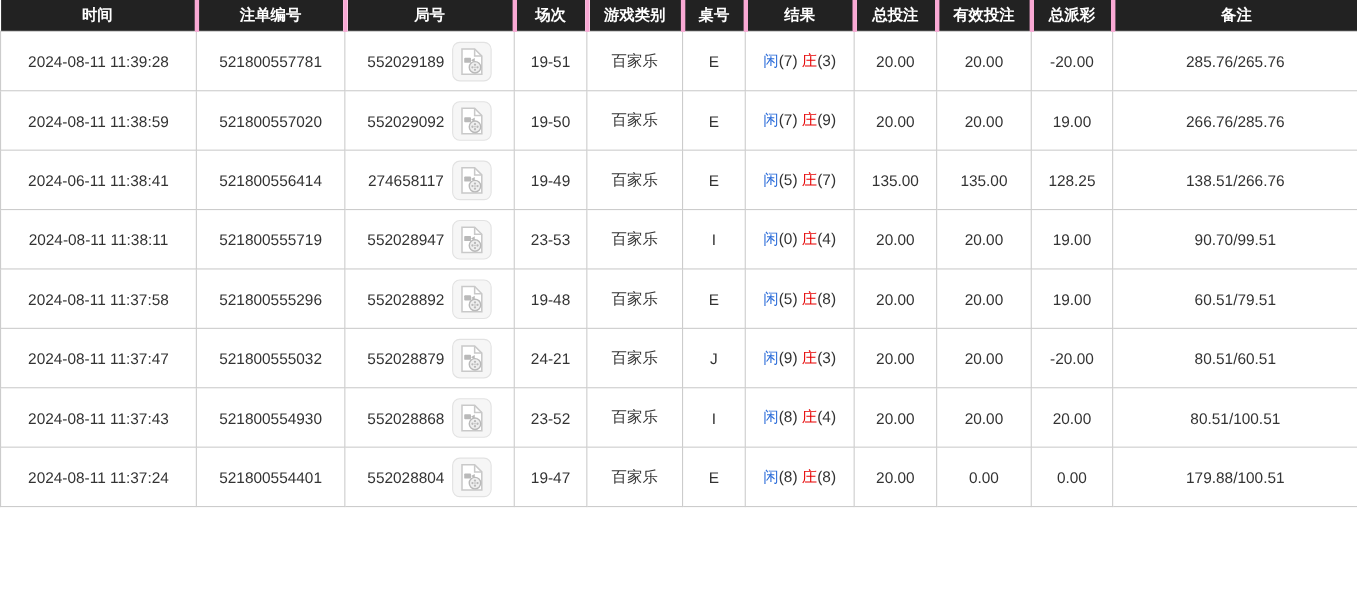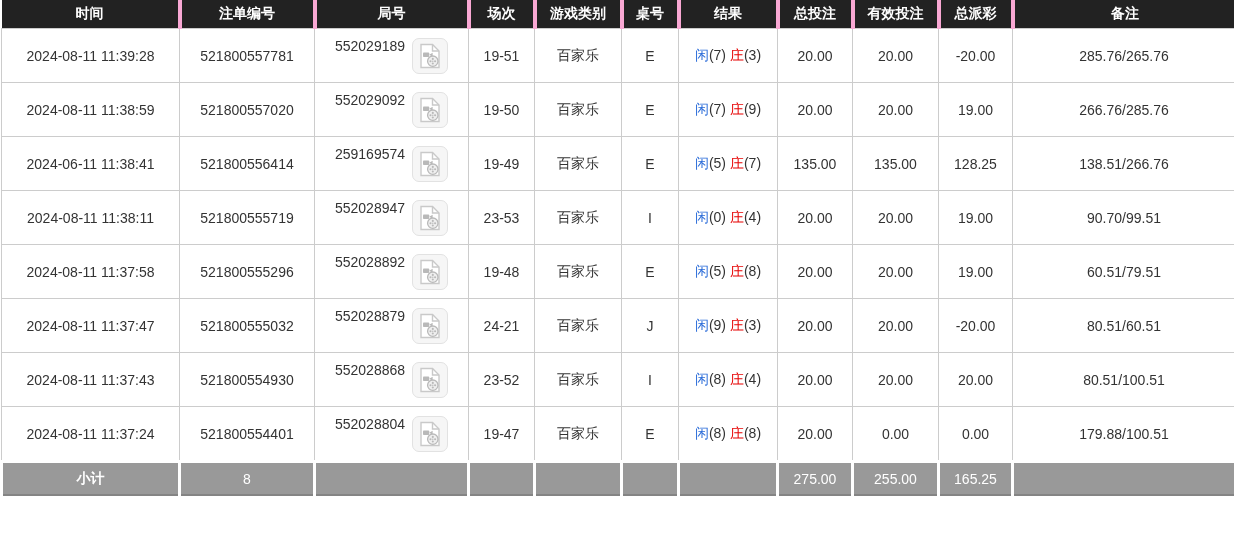--- a/index.html
+++ b/index.html
@@ -44,21 +44,21 @@
     padding: 0 3px;
     border: 1px solid #cccccc;
     overflow: hidden;
     white-space: nowrap;
   }
   .blue { color: #2b6cd9; }
   .red  { color: #e60000; }
   
   .round-cell-inner {
     display: inline-flex;
-    align-items: flex-start;
+    align-items: center;
     justify-content: center;
     gap: 7px;
   }
   .video-btn {
     width: 36px;
     height: 36px;
     border: 1px solid #e2e2e2;
     border-radius: 7px;
     background: #f6f6f6;
     display: inline-flex;
@@ -181,21 +181,21 @@
     <td>20.00</td>
     <td>19.00</td>
     <td>266.76/285.76</td>
   </tr>
 
   <tr>
     <td>2024-06-11 11:38:41</td>
     <td>521800556414</td>
     <td>
       <span class="round-cell-inner">
-        <span>259169574</span>
+        <span>274658117</span>
         <button class="video-btn" type="button">
           <svg width="22" height="26" viewBox="0 0 22 26" aria-hidden="true">
             <path d="M2 1.5 h11.5 l6.5 6.5 v16.5 h-18 z" fill="#ffffff" stroke="#c9c9c9" stroke-width="1.4"></path>
             <path d="M13.5 1.5 v6.5 h6.5" fill="none" stroke="#c9c9c9" stroke-width="1.4"></path>
             <rect x="4" y="9.5" width="6.2" height="4.6" rx="0.8" fill="#b9b9b9"></rect>
             <path d="M10.2 11.8 L13.6 9.8 L13.6 13.8 Z" fill="#b9b9b9"></path>
             <circle cx="13.8" cy="18.2" r="5.2" fill="#efefef" stroke="#b9b9b9" stroke-width="1.3"></circle>
             <circle cx="13.8" cy="15.9" r="1.05" fill="#b9b9b9"></circle>
             <circle cx="13.8" cy="20.5" r="1.05" fill="#b9b9b9"></circle>
             <circle cx="11.5" cy="18.2" r="1.05" fill="#b9b9b9"></circle>
@@ -369,28 +369,15 @@
     <td>百家乐</td>
     <td>E</td>
     <td><span class="blue">闲</span><span>(8)</span> <span class="red">庄</span><span>(8)</span></td>
     <td class="blue">20.00</td>
     <td>0.00</td>
     <td>0.00</td>
     <td>179.88/100.51</td>
   </tr>
 </tbody>
     <tfoot>
-      <tr>
-        <td class="foot-label">小计</td>
-        <td>8</td>
-        <td></td>
-        <td></td>
-        <td></td>
-        <td></td>
-        <td></td>
-        <td>275.00</td>
-        <td>255.00</td>
-        <td>165.25</td>
-        <td></td>
-      </tr>
     </tfoot>
   </table>
 </div>
 
 </body></html>

